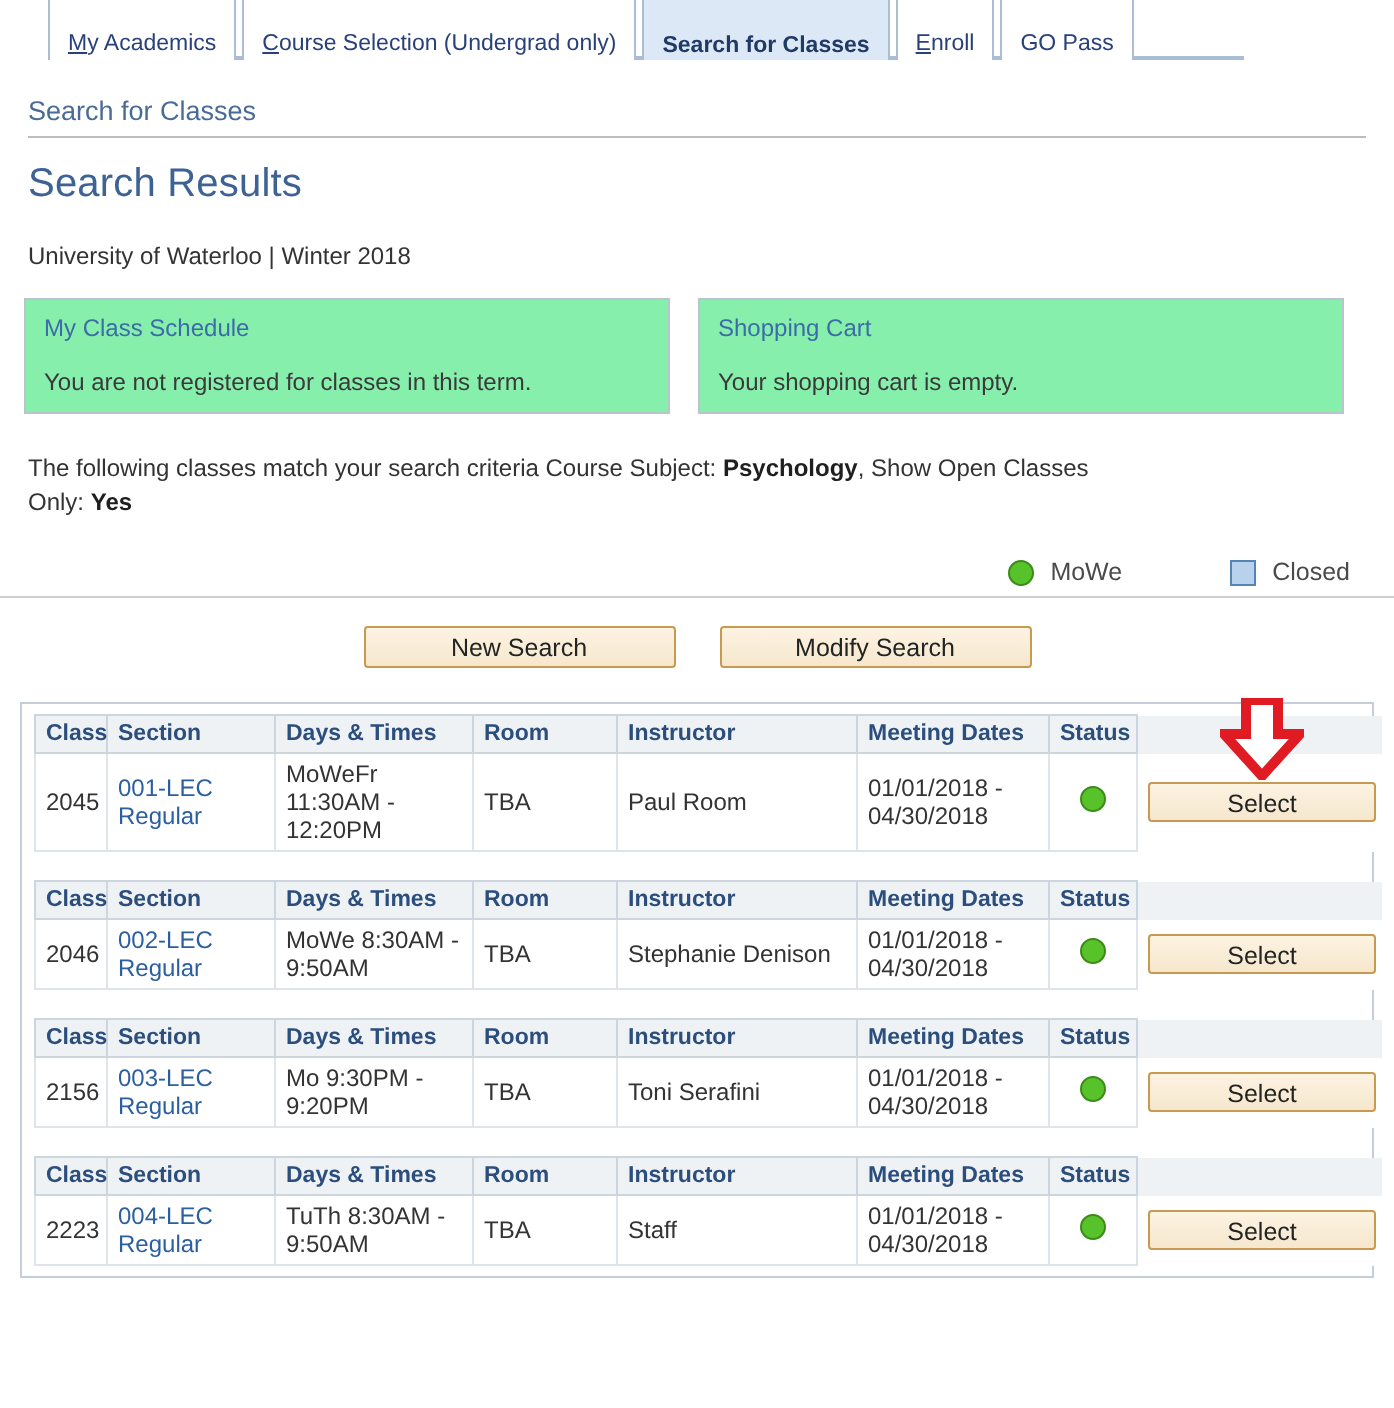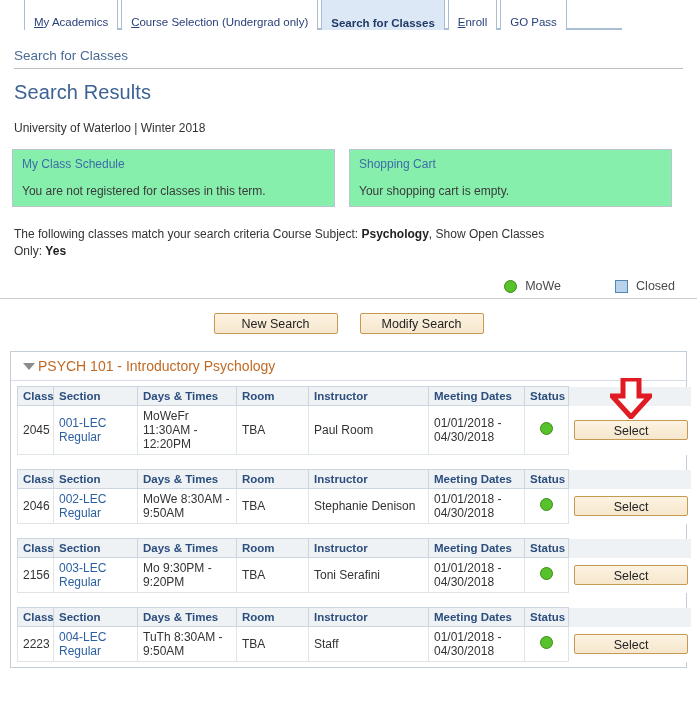--- a/index.html
+++ b/index.html
@@ -136,21 +136,21 @@
     display: flex;
     justify-content: center;
     gap: 22px;
     margin-top: 14px;
   }
   .btn {
     background: linear-gradient(#fdf3e2, #f6e7cd);
     border: 1px solid #c79a52;
     color: #232323;
     font-size: 12.5px;
-    width: 124px;
+    width: 156px;
     height: 21px;
     line-height: 19px;
     text-align: center;
     border-radius: 2px;
     cursor: pointer;
     font-family: "Liberation Sans", sans-serif;
   }
   .btn-select {
     width: 114px;
     height: 20px;
@@ -289,24 +289,20 @@
   </div>
 </div>
 <hr class="legend-sep">
 
 <div class="btnrow">
   <button class="btn">New Search</button>
   <button class="btn">Modify Search</button>
 </div>
 
 <div class="results">
-  <div class="course-head">
-    <span class="tri"></span>
-    <span class="course-title">PSYCH 101 - Introductory Psychology</span>
-  </div>
   <div class="sect-wrap" id="sections">
     <svg class="arrow-anno" viewBox="0 0 42 41" style="left: 599px; top: -8px;">
       <polygon points="13,1 29,1 29,18 40,18 21,39 2,18 13,18" fill="#ffffff" stroke="#e01b24" stroke-width="5" stroke-linejoin="miter"></polygon>
     </svg>
   <table class="sect">
         <colgroup>
           <col class="w-class">
           <col class="w-section">
           <col class="w-days">
           <col class="w-room">

